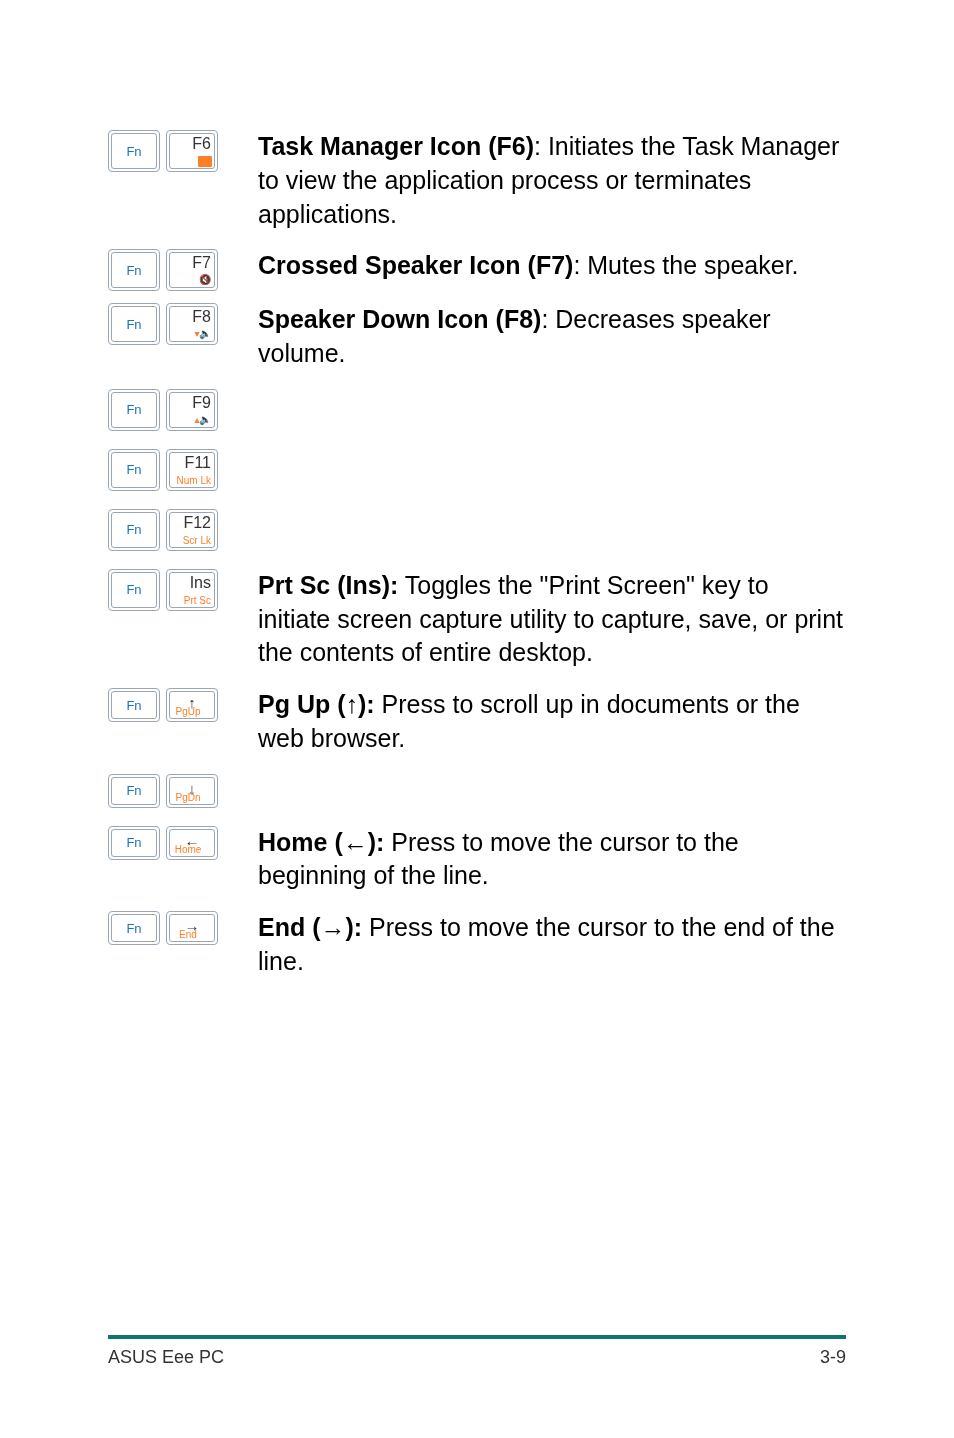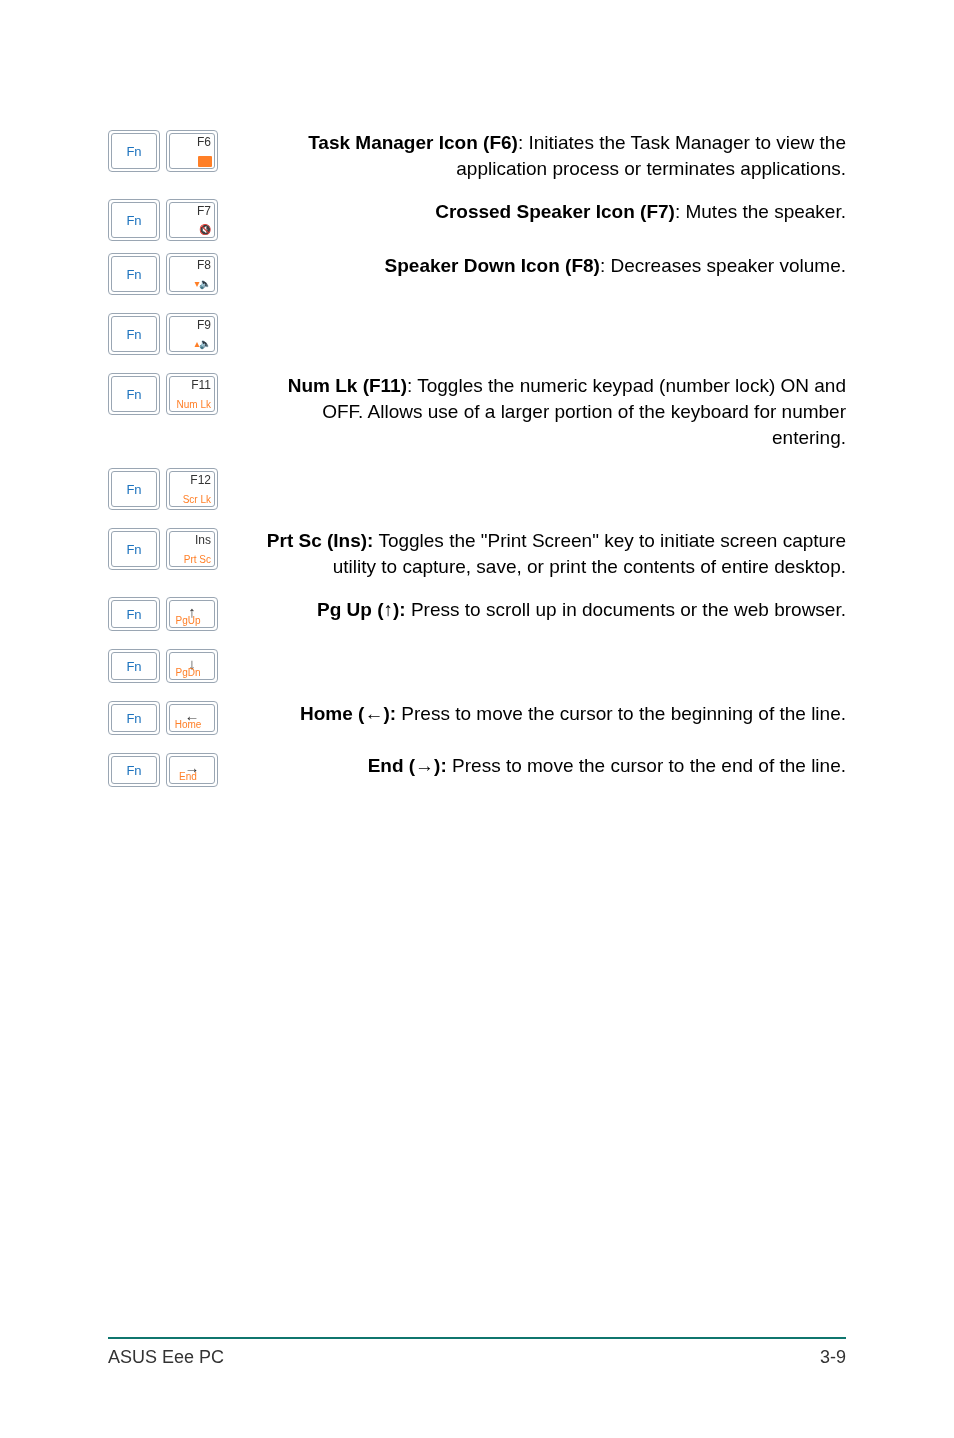--- a/index.html
+++ b/index.html
@@ -4,30 +4,30 @@
 <style>
   * { box-sizing: border-box; margin: 0; padding: 0; }
   html, body { width: 954px; height: 1438px; background: #fff; font-family: "Segoe UI", "Myriad Pro", Arial, sans-serif; }
   .page { width: 954px; height: 1438px; position: relative; padding: 130px 108px 0 108px; }
   .row { display: flex; align-items: flex-start; margin-bottom: 12px; }
   .row.tall { margin-bottom: 18px; }
   .keys { width: 150px; flex-shrink: 0; padding-top: 0; }
   .keycombo { display: flex; gap: 6px; }
   .key-outer { width: 52px; height: 42px; border: 1px solid #9aa6b3; border-radius: 4px; padding: 2px; display: flex; }
   .key-inner { flex: 1; border: 1px solid #9aa6b3; border-radius: 3px; position: relative; display: flex; align-items: center; justify-content: center; font-family: "Comic Sans MS", cursive, sans-serif; font-size: 13px; color: #1e73be; }
-  .key-inner .top-label { position: absolute; top: 1px; right: 3px; font-size: 12px; color: #333; font-family: "Comic Sans MS", cursive, sans-serif; }
+  .key-inner .top-label { position: absolute; top: 1px; right: 3px; font-size: 16px; color: #333; font-family: "Comic Sans MS", cursive, sans-serif; }
   .key-inner .sub-label { position: absolute; bottom: 1px; right: 3px; font-size: 10px; color: #ff7f27; font-family: "Comic Sans MS", cursive, sans-serif; white-space: nowrap; }
   .key-inner .center-arrow { font-size: 15px; color: #333; position: absolute; top: 2px; left: 0; right: 0; text-align: center; }
   .key-inner .sub-center { position: absolute; bottom: 1px; left: 0; right: 8px; text-align: center; font-size: 10px; color: #ff7f27; font-family: "Comic Sans MS", cursive, sans-serif; }
   .key-outer.narrow { height: 34px; }
-  .txt { flex: 1; font-size: 19px; line-height: 1.35; color: #000; text-align: right; }
+  .txt { flex: 1; font-size: 25px; line-height: 1.35; color: #000; }
   .txt b { font-weight: 700; }
   .icon-box { position: absolute; bottom: 1px; right: 2px; width: 14px; height: 11px; background: #ff7f27; border-radius: 1px; }
   .icon-volx { position: absolute; bottom: 2px; right: 2px; font-size: 10px; color: #ff7f27; }
-  .footer { position: absolute; bottom: 70px; left: 108px; right: 108px; border-top: 2px solid #0f766e; padding-top: 8px; display: flex; justify-content: space-between; font-size: 18px; color: #333; }
+  .footer { position: absolute; bottom: 70px; left: 108px; right: 108px; border-top: 4px solid #0f766e; padding-top: 8px; display: flex; justify-content: space-between; font-size: 18px; color: #333; }
 </style>
 </head>
 <body>
 
 <div class="page">
 
   <div class="row tall">
     <div class="keys">
       <div class="keycombo">
         <div class="key-outer">
@@ -111,21 +111,20 @@
             </div>
           </div>
         <div class="key-outer">
             <div class="key-inner">
               <span class="top-label">F11</span>
               <span class="sub-label">Num Lk</span>
             </div>
           </div>
       </div>
     </div>
-    <div class="txt"><b>Num Lk (F11)</b><span>: </span><span>Toggles the numeric keypad (number lock) ON and OFF. Allows use of a larger portion of the keyboard for number entering.</span></div>
   </div>
 
   <div class="row tall">
     <div class="keys">
       <div class="keycombo">
         <div class="key-outer">
             <div class="key-inner">
               <span>Fn</span>
             </div>
           </div>

